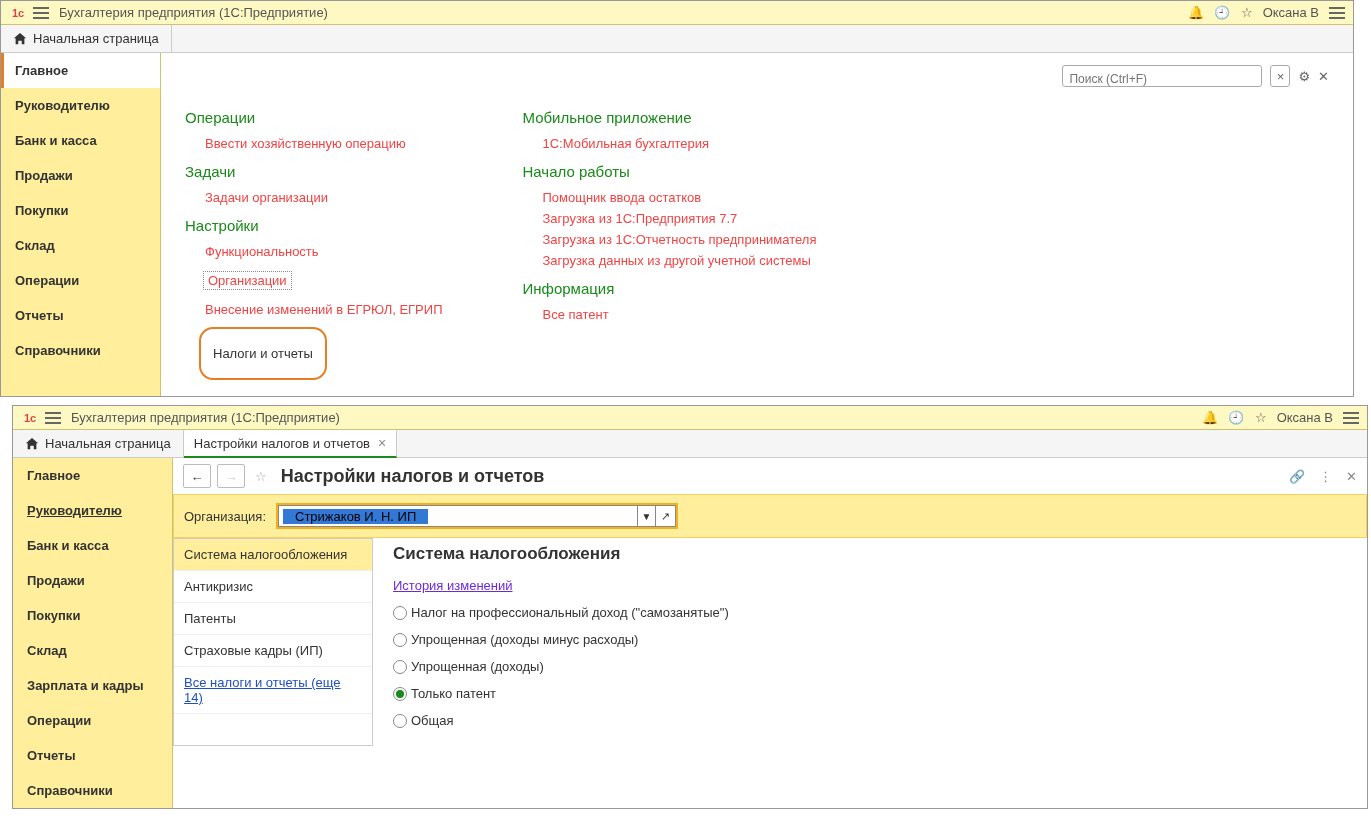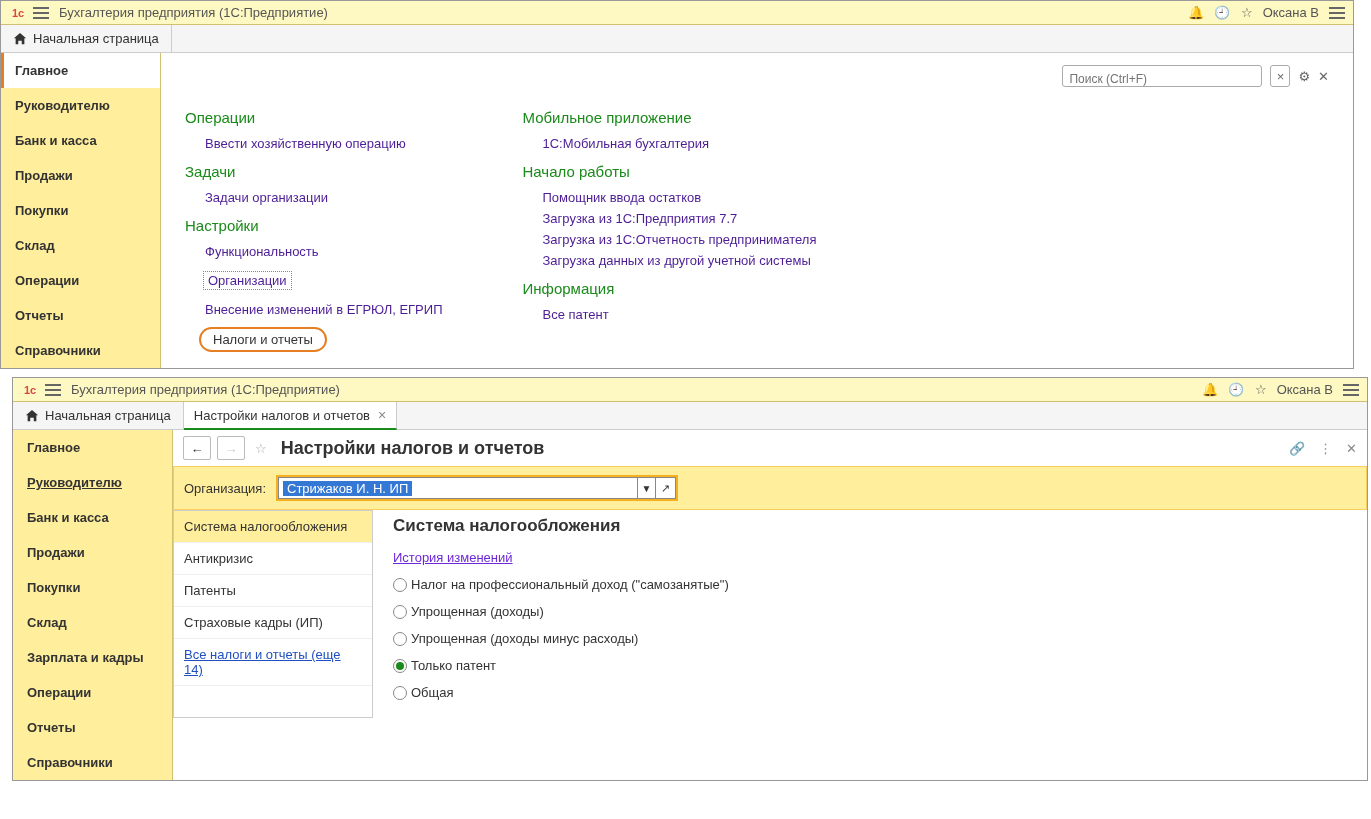--- a/index.html
+++ b/index.html
@@ -32,36 +32,36 @@
 .main { flex: 1; background: #fff; padding: 12px 24px; position: relative; }
 .main-header-row { display: flex; justify-content: flex-end; align-items: center; gap: 8px; margin-bottom: 10px; }
 .search-box { border: 1px solid #aaa; border-radius: 3px; height: 22px; width: 200px; padding: 0 6px; display: flex; align-items: flex-end; }
 .search-box input { border: none; outline: none; flex: 1; font-size: 12px; }
 .search-clear { border: 1px solid #aaa; border-radius: 3px; width: 20px; height: 22px; display: flex; align-items: center; justify-content: center; cursor: pointer; color: #666; }
 .icon-btn { cursor: pointer; color: #666; }
 
 .cols { display: flex; gap: 80px; }
 .col { }
 .section-h { color: #1a8a1a; font-size: 15px; margin: 12px 0 10px; cursor: pointer; }
-.section-link { display: block; margin: 6px 0 6px 20px; color: #4c1d95; cursor: pointer; }
+.section-link { display: block; margin: 6px 0 6px 20px; color: #ef4444; cursor: pointer; }
 .section-link.boxed { border: 1px dotted #888; display: inline-block; padding: 1px 4px; margin-left: 18px; }
-.circled { display: inline-block; border: 2px solid #e67e22; border-radius: 14px; padding: 3px 12px; margin: 4px 0 4px 14px; cursor: pointer; }
+.circled { display: inline-block; border: 2px solid #e67e22; border-radius: 14px; padding: 17px 12px; margin: 4px 0 4px 14px; cursor: pointer; }
 
 
 .toolbar-row { display: flex; align-items: center; gap: 6px; padding: 6px 10px; }
 .nav-btn { border: 1px solid #bbb; background: #fff; width: 28px; height: 24px; display: flex; align-items: center; justify-content: center; cursor: pointer; border-radius: 2px; }
 .nav-btn.disabled { color: #ccc; cursor: default; }
 .star-btn { color: #aaa; cursor: pointer; margin-left: 4px; }
 .page-title { font-size: 18px; font-weight: bold; margin-left: 8px; }
 .page-actions { margin-left: auto; display: flex; gap: 14px; color: #888; }
 
 .org-bar { background: #ffee9c; padding: 8px 10px; display: flex; align-items: center; gap: 10px; border: 1px solid #f5d060; }
 .org-select-wrap { display: flex; border: 2px solid #f5b020; }
 .org-input { border: 1px solid #888; height: 22px; width: 360px; padding: 0 4px; display: flex; align-items: center; background: #fff; }
-.org-input span { background: #3478d6; color: #ffffff; padding: 0 4px; }
+.org-input span { background: #3478d6; color: #000000; padding: 0 12px; }
 .org-dd { border: 1px solid #888; border-left: none; width: 18px; height: 22px; background: #fff; display: flex; align-items: center; justify-content: center; cursor: pointer; font-size: 10px; }
 .org-open { border: 1px solid #888; border-left: none; width: 20px; height: 22px; background: #fff; display: flex; align-items: center; justify-content: center; cursor: pointer; font-size: 11px; }
 
 .content-row { display: flex; }
 .left-tabs { width: 200px; border: 1px solid #ccc; }
 .left-tab { padding: 8px 10px; cursor: pointer; border-bottom: 1px solid #eee; }
 .left-tab.active { background: #ffee9c; }
 .left-tab-link { color: #2050c0; text-decoration: underline; }
 .right-pane { flex: 1; padding: 6px 20px; }
 .pane-h { font-size: 17px; font-weight: bold; margin-bottom: 14px; }
@@ -235,25 +235,25 @@
         <div class="right-pane">
           <div class="pane-h">Система налогообложения</div>
           <span class="hist-link">История изменений</span>
           <div id="radios">
               <div class="radio-row">
                 <span class="radio"></span>
                 <span>Налог на профессиональный доход ("самозанятые")</span>
               </div>
               <div class="radio-row">
                 <span class="radio"></span>
+                <span>Упрощенная (доходы минус расходы)</span>
+              </div>
+              <div class="radio-row">
+                <span class="radio"></span>
                 <span>Упрощенная (доходы)</span>
-              </div>
-              <div class="radio-row">
-                <span class="radio"></span>
-                <span>Упрощенная (доходы минус расходы)</span>
               </div>
               <div class="radio-row">
                 <span class="radio checked"></span>
                 <span>Только патент</span>
               </div>
               <div class="radio-row">
                 <span class="radio"></span>
                 <span>Общая</span>
               </div>
             </div>

